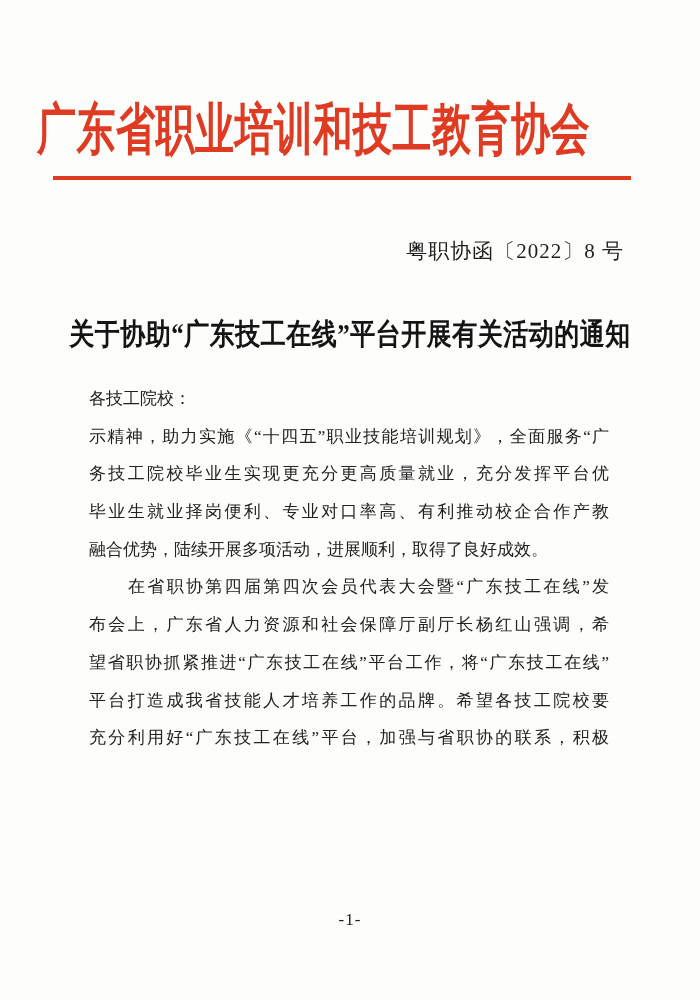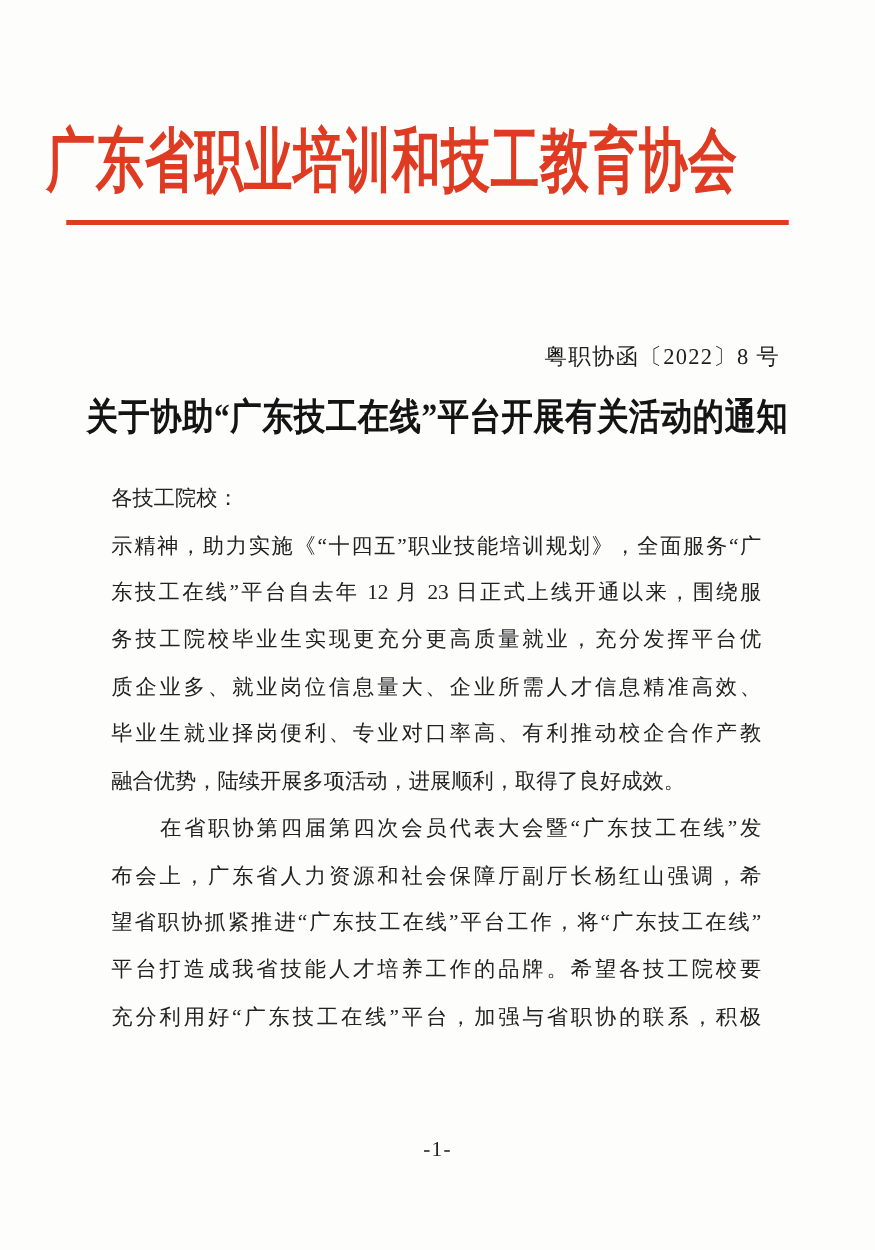--- a/index.html
+++ b/index.html
@@ -36,25 +36,24 @@
   .rule {
     position: absolute;
     top: 176px; left: 53px;
     width: 578px; height: 4px;
     background: var(--accent);
   }
   
   .doc-no {
     position: absolute;
     top: 237px; right: 76px;
-    font-size: 18px;
+    font-size: 21px;
     letter-spacing: 1px;
     color: #1e1e1e;
     white-space: nowrap;
-    margin-top: 36px;
   }
   
   .title {
     position: absolute;
     top: 317px; left: 0;
     width: 700px;
     text-align: center;
   }
   .title-inner {
     display: inline-block;
@@ -115,23 +114,21 @@
   <div class="doc-no">粤职协函〔2022〕8 号</div>
 
   <div class="title">
     <span class="title-inner">关于协助“广东技工在线”平台开展有关活动的通知</span>
   </div>
 
   <div class="body">
     <div class="ln natural">各技工院校：</div>
 
     <div class="ln">示精神，助力实施《“十四五”职业技能培训规划》，全面服务“广</div>
-    <div class="ln">东技工在线”平台自去年 12 月 23 日正式上线开通以来，围绕服</div>
     <div class="ln">务技工院校毕业生实现更充分更高质量就业，充分发挥平台优</div>
-    <div class="ln">质企业多、就业岗位信息量大、企业所需人才信息精准高效、</div>
     <div class="ln">毕业生就业择岗便利、专业对口率高、有利推动校企合作产教</div>
     <div class="ln natural">融合优势，陆续开展多项活动，进展顺利，取得了良好成效。</div>
 
     <div class="ln indent">在省职协第四届第四次会员代表大会暨“广东技工在线”发</div>
     <div class="ln">布会上，广东省人力资源和社会保障厅副厅长杨红山强调，希</div>
     <div class="ln">望省职协抓紧推进“广东技工在线”平台工作，将“广东技工在线”</div>
     <div class="ln">平台打造成我省技能人才培养工作的品牌。希望各技工院校要</div>
     <div class="ln">充分利用好“广东技工在线”平台，加强与省职协的联系，积极</div>
   </div>
 

